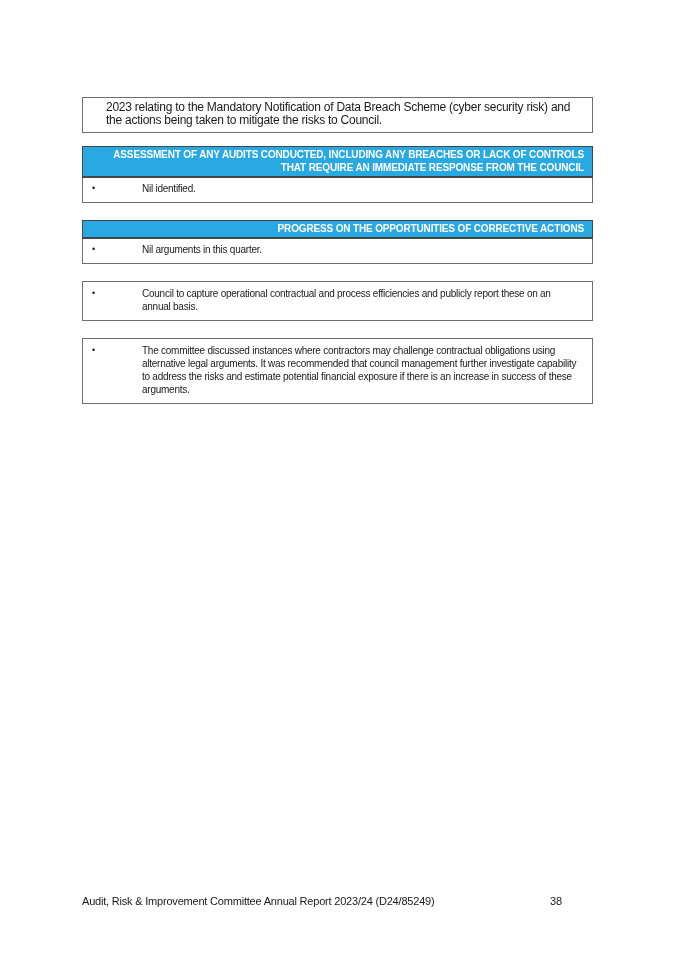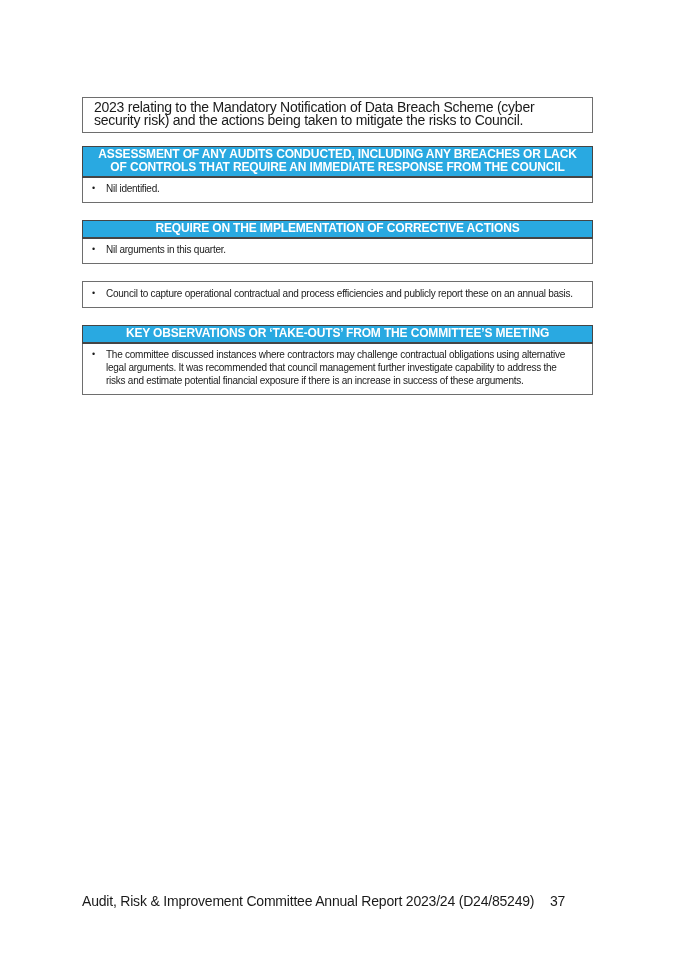--- a/index.html
+++ b/index.html
@@ -19,38 +19,38 @@
     color:var(--text);
     overflow:hidden;
   }
   .content{
     position:absolute;
     left:82px; top:97px;
     width:511px;
   }
   .continuation-box{
     border:1px solid var(--border-gray);
-    padding:3px 14px 5px 11px;
-    font-size:14px;
+    padding:3px 14px 5px 23px;
+    font-size:12px;
     letter-spacing:-0.25px;
     line-height:13px;
   }
   .section{
     margin-top:17px;
     border:1px solid var(--border-gray);
   }
   .section.first{margin-top:13px;}
   .section-header{
     background:var(--header-bg);
     color:var(--header-text);
     border-bottom:1px solid var(--border-dark);
     outline:1px solid var(--border-dark);
-    text-align:center;
+    text-align:right;
     font-weight:bold;
-    font-size:12px;
+    font-size:10px;
     letter-spacing:-0.15px;
     line-height:13px;
     padding:1px 8px 2px 8px;
   }
   .section-body{
     background:#fff;
     padding:5px 0 7px 0;
   }
   .bullet-item{
     display:flex;
@@ -59,26 +59,27 @@
     line-height:13px;
   }
   .bullet-marker{
     flex:0 0 23px;
     padding-left:9px;
     font-size:9px;
   }
   .bullet-text{
     flex:1;
     padding-right:15px;
+    margin-left:36px;
   }
   .page-footer{
     position:absolute;
     left:82px; top:895px;
     width:511px;
-    font-size:14px;
+    font-size:11px;
     letter-spacing:-0.2px;
     line-height:13px;
   }
   .footer-page-number{
     position:absolute;
     left:468px; top:0;
   }
 </style>
 </head>
 <body>
@@ -93,46 +94,45 @@
     <div class="section-header">ASSESSMENT OF ANY AUDITS CONDUCTED, INCLUDING ANY BREACHES OR LACK OF CONTROLS THAT REQUIRE AN IMMEDIATE RESPONSE FROM THE COUNCIL</div>
     <div class="section-body">
       <div class="bullet-item">
         <span class="bullet-marker">•</span>
         <span class="bullet-text">Nil identified.</span>
       </div>
     </div>
   </div>
 
   <div class="section">
-    <div class="section-header">REQUIRE ON THE IMPLEMENTATION OF CORRECTIVE ACTIONS</div>
+    <div class="section-header">PROGRESS ON THE OPPORTUNITIES OF CORRECTIVE ACTIONS</div>
     <div class="section-body">
       <div class="bullet-item">
         <span class="bullet-marker">•</span>
         <span class="bullet-text">Nil arguments in this quarter.</span>
       </div>
     </div>
   </div>
 
   <div class="section">
     <div class="section-body">
       <div class="bullet-item">
         <span class="bullet-marker">•</span>
         <span class="bullet-text">Council to capture operational contractual and process efficiencies and publicly report these on an annual basis.</span>
       </div>
     </div>
   </div>
 
   <div class="section">
-    <div class="section-header">KEY OBSERVATIONS OR ‘TAKE-OUTS’ FROM THE COMMITTEE’S MEETING</div>
     <div class="section-body">
       <div class="bullet-item">
         <span class="bullet-marker">•</span>
         <span class="bullet-text">The committee discussed instances where contractors may challenge contractual obligations using alternative legal arguments. It was recommended that council management further investigate capability to address the risks and estimate potential financial exposure if there is an increase in success of these arguments.</span>
       </div>
     </div>
   </div>
 
 </div>
 
 <div class="page-footer">
   <span>Audit, Risk &amp; Improvement Committee Annual Report 2023/24 (D24/85249)</span>
-  <span class="footer-page-number">37</span>
+  <span class="footer-page-number">38</span>
 </div>
 
 </body></html>

